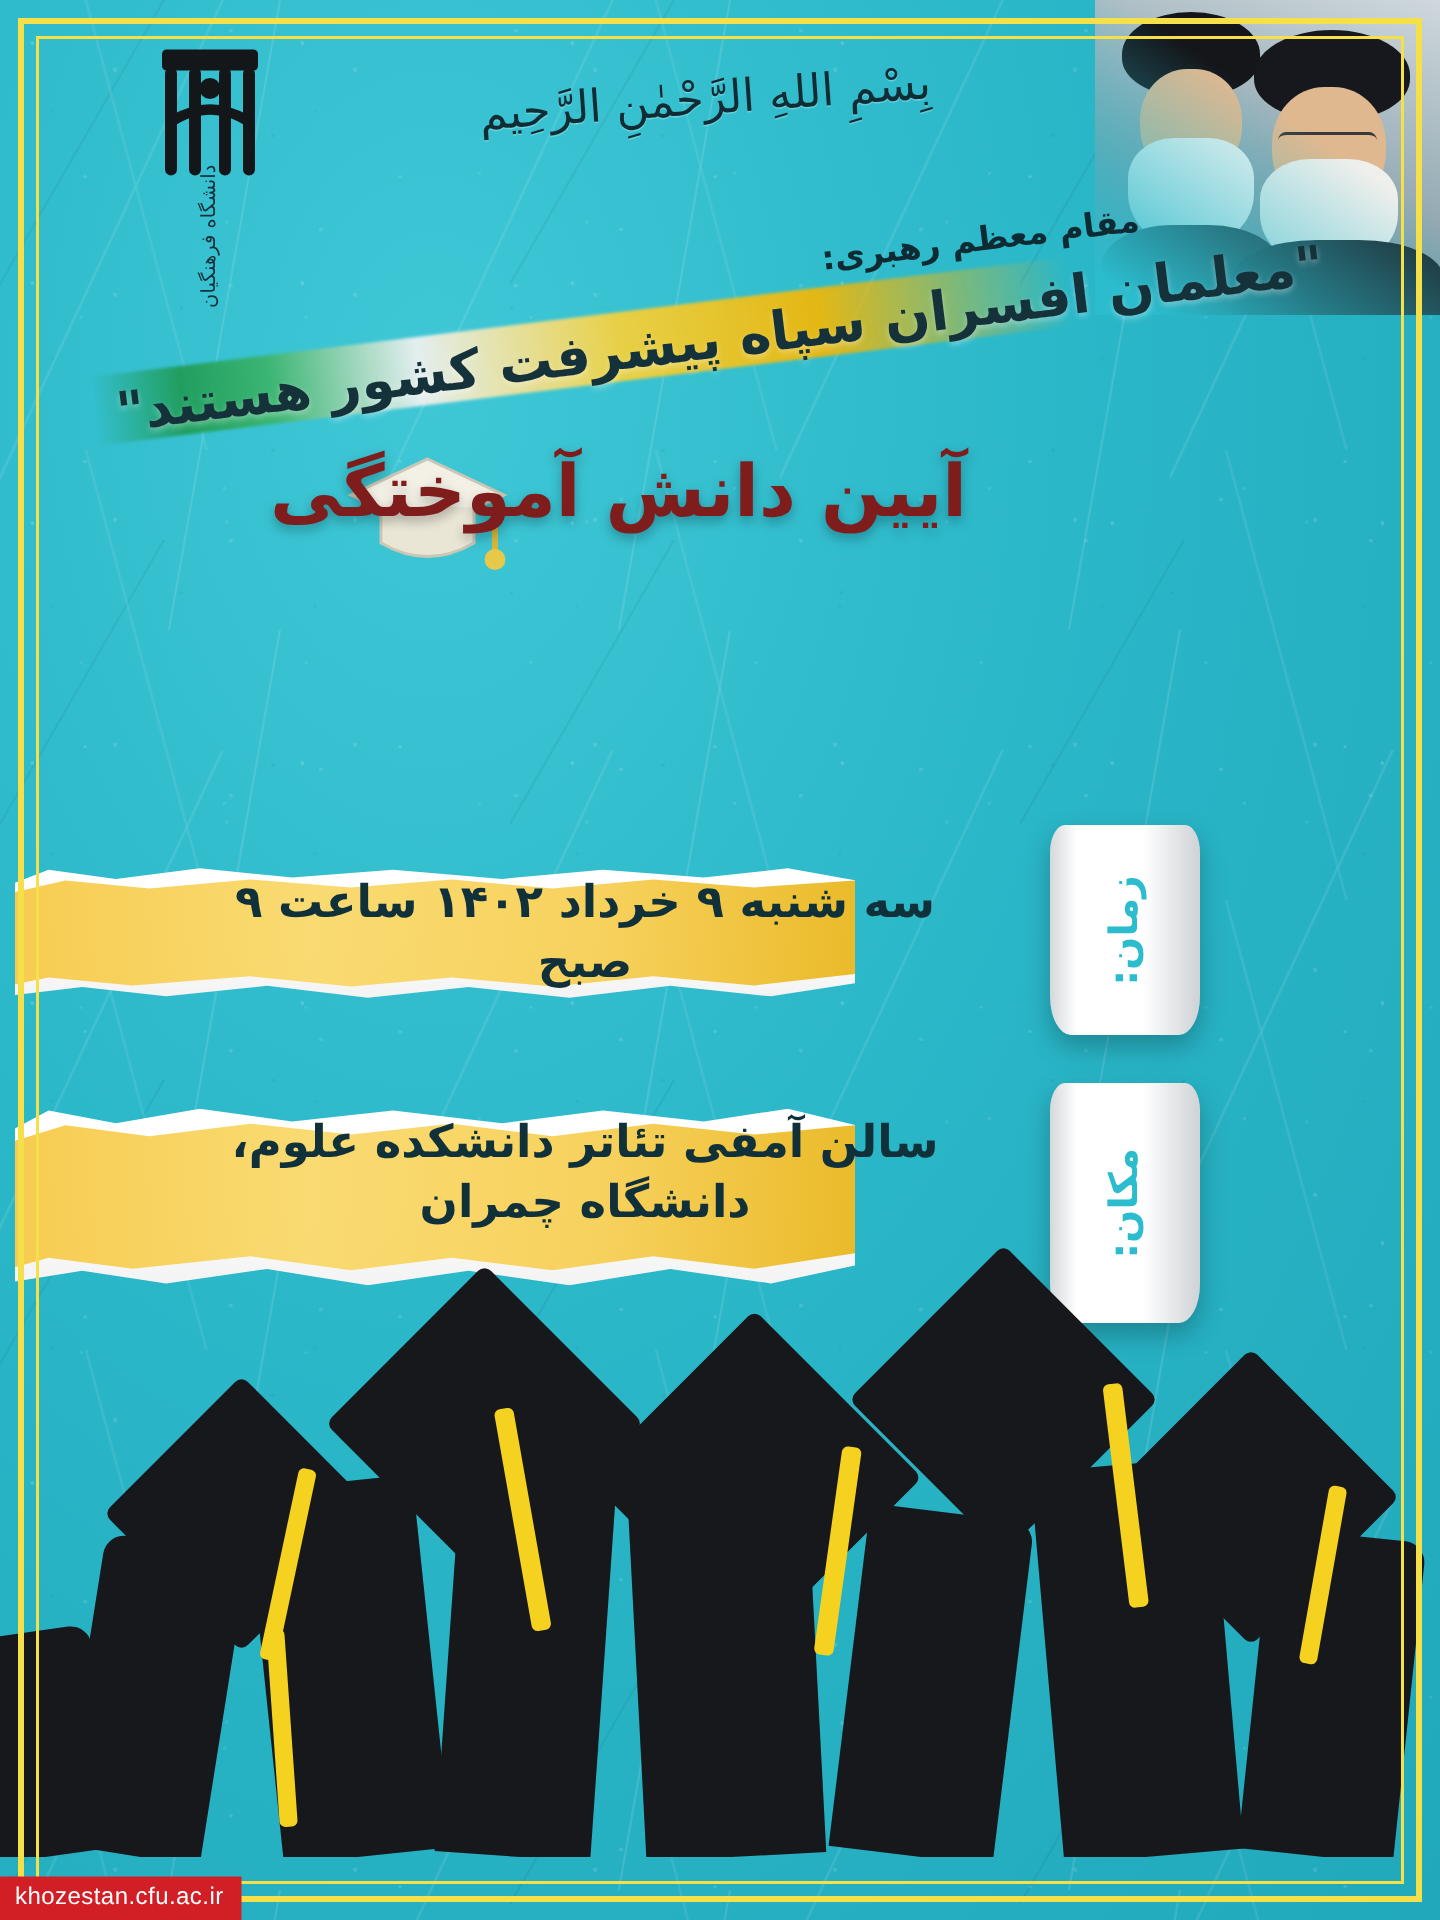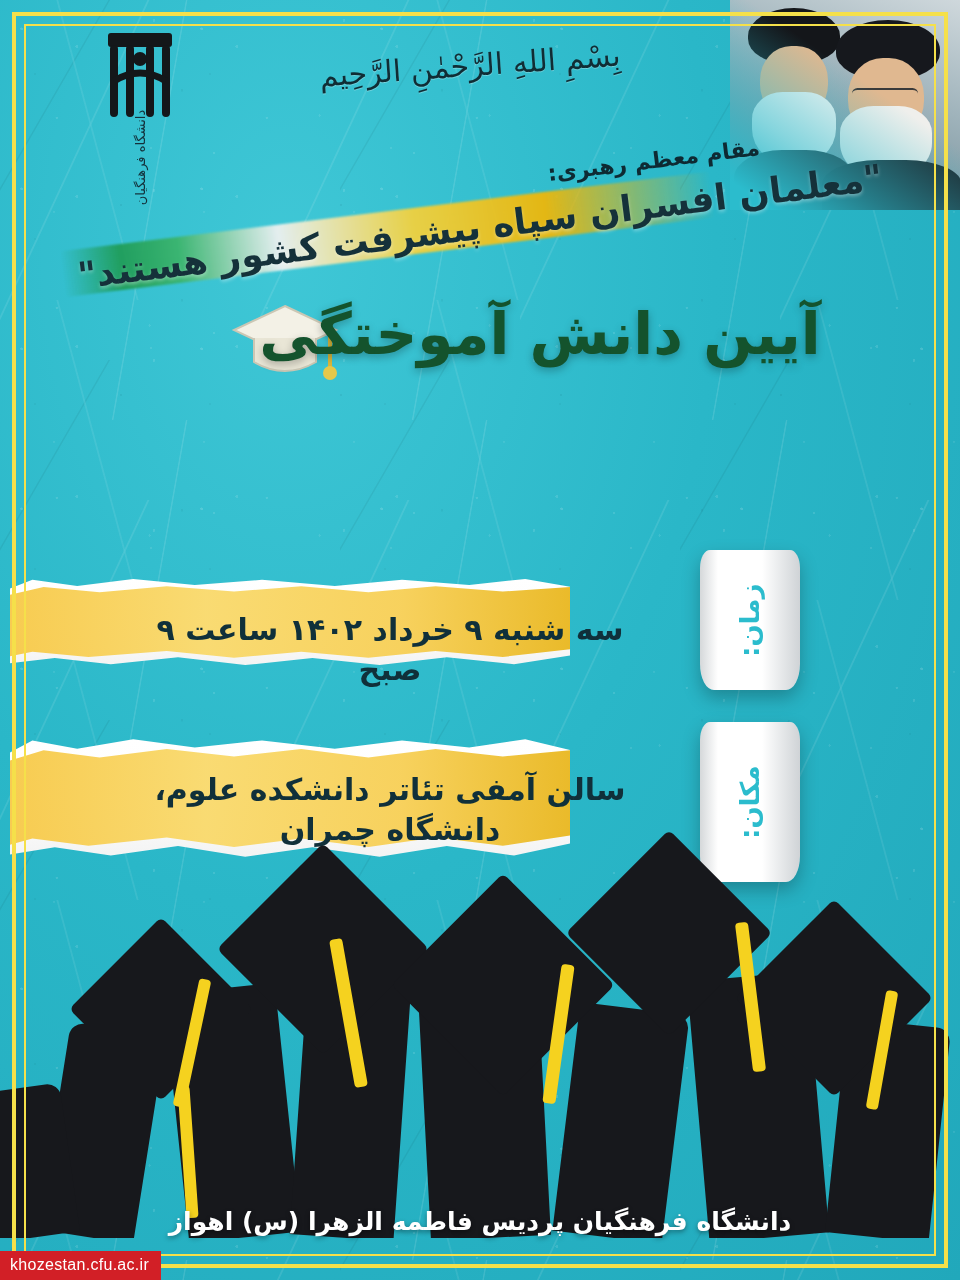--- a/index.html
+++ b/index.html
@@ -198,24 +198,24 @@
     text-shadow: 0 2px 4px rgba(255,255,255,.35);
     white-space: nowrap;
   }
 
   
   .title-1 {
     position: absolute;
     top: 300px;
     right: 60px;
     width: 720px;
-    text-align: center;
-    font-size: 58px;
-    font-weight: bold;
-    color: #14532d;
+    text-align: left;
+    font-size: 48px;
+    font-weight: bold;
+    color: #7f1d1d;
     direction: rtl;
     text-shadow: 0 3px 8px rgba(0,0,0,.28);
   }
   .title-2 {
     position: absolute;
     top: 408px;
     right: 60px;
     width: 780px;
     text-align: center;
     font-size: 54px;
@@ -267,21 +267,20 @@
     align-items: center;
     justify-content: center;
     padding: 0 26px;
     box-sizing: border-box;
     font-size: 30px;
     font-weight: bold;
     color: #10303a;
     direction: rtl;
     text-align: center;
     line-height: 1.35;
-    margin-top: 28px;
   }
   .paper-roll {
     position: absolute;
     width: 100px;
     height: 140px;
     background:
       linear-gradient(90deg, #d5d8da 0%, #ffffff 18%, #ffffff 62%, #cfd3d6 100%);
     border-radius: 10px 10px 14px 14px / 18px 18px 26px 26px;
     box-shadow: 0 8px 18px rgba(0,0,0,.25);
   }
@@ -452,19 +451,18 @@
       </div>
 
     <div class="tassel" style="left:186px; top:160px; width:12px; height:130px; transform:rotate(12deg);"></div>
     <div class="tassel" style="left:342px; top:120px; width:13px; height:150px; transform:rotate(-10deg);"></div>
     <div class="tassel" style="left:552px; top:146px; width:13px; height:140px; transform:rotate(8deg);"></div>
     <div class="tassel" style="left:744px; top:104px; width:13px; height:150px; transform:rotate(-7deg);"></div>
     <div class="tassel" style="left:876px; top:172px; width:12px; height:120px; transform:rotate(10deg);"></div>
     <div class="tassel" style="left:182px; top:268px; width:12px; height:132px; transform:rotate(-4deg);"></div>
   </div>
 
-  <div class="footer-text">دانشگاه فرهنگیان پردیس فاطمه الزهرا (س) اهواز</div>
 
   <div class="frame-outer"></div>
   <div class="frame-inner"></div>
 
   <div class="url-badge">khozestan.cfu.ac.ir</div>
 </div>
 
 </body></html>

